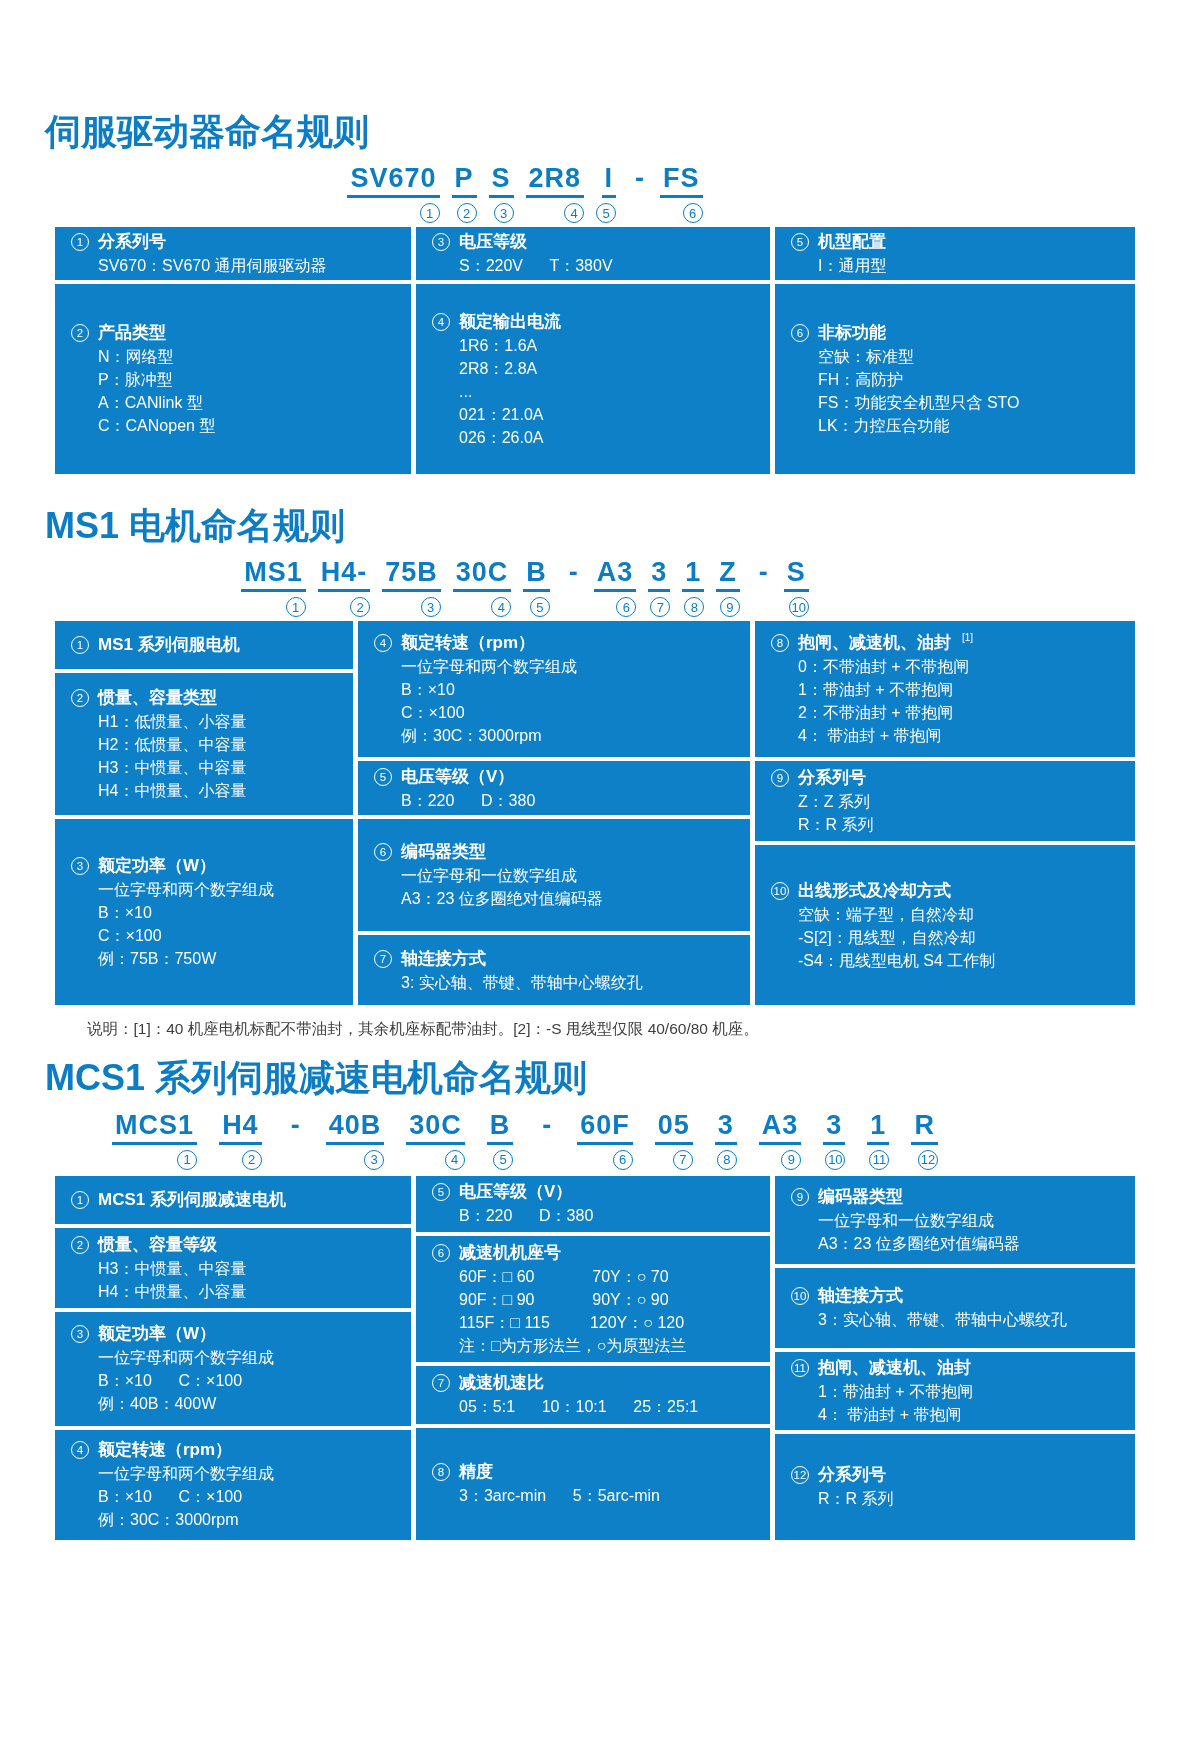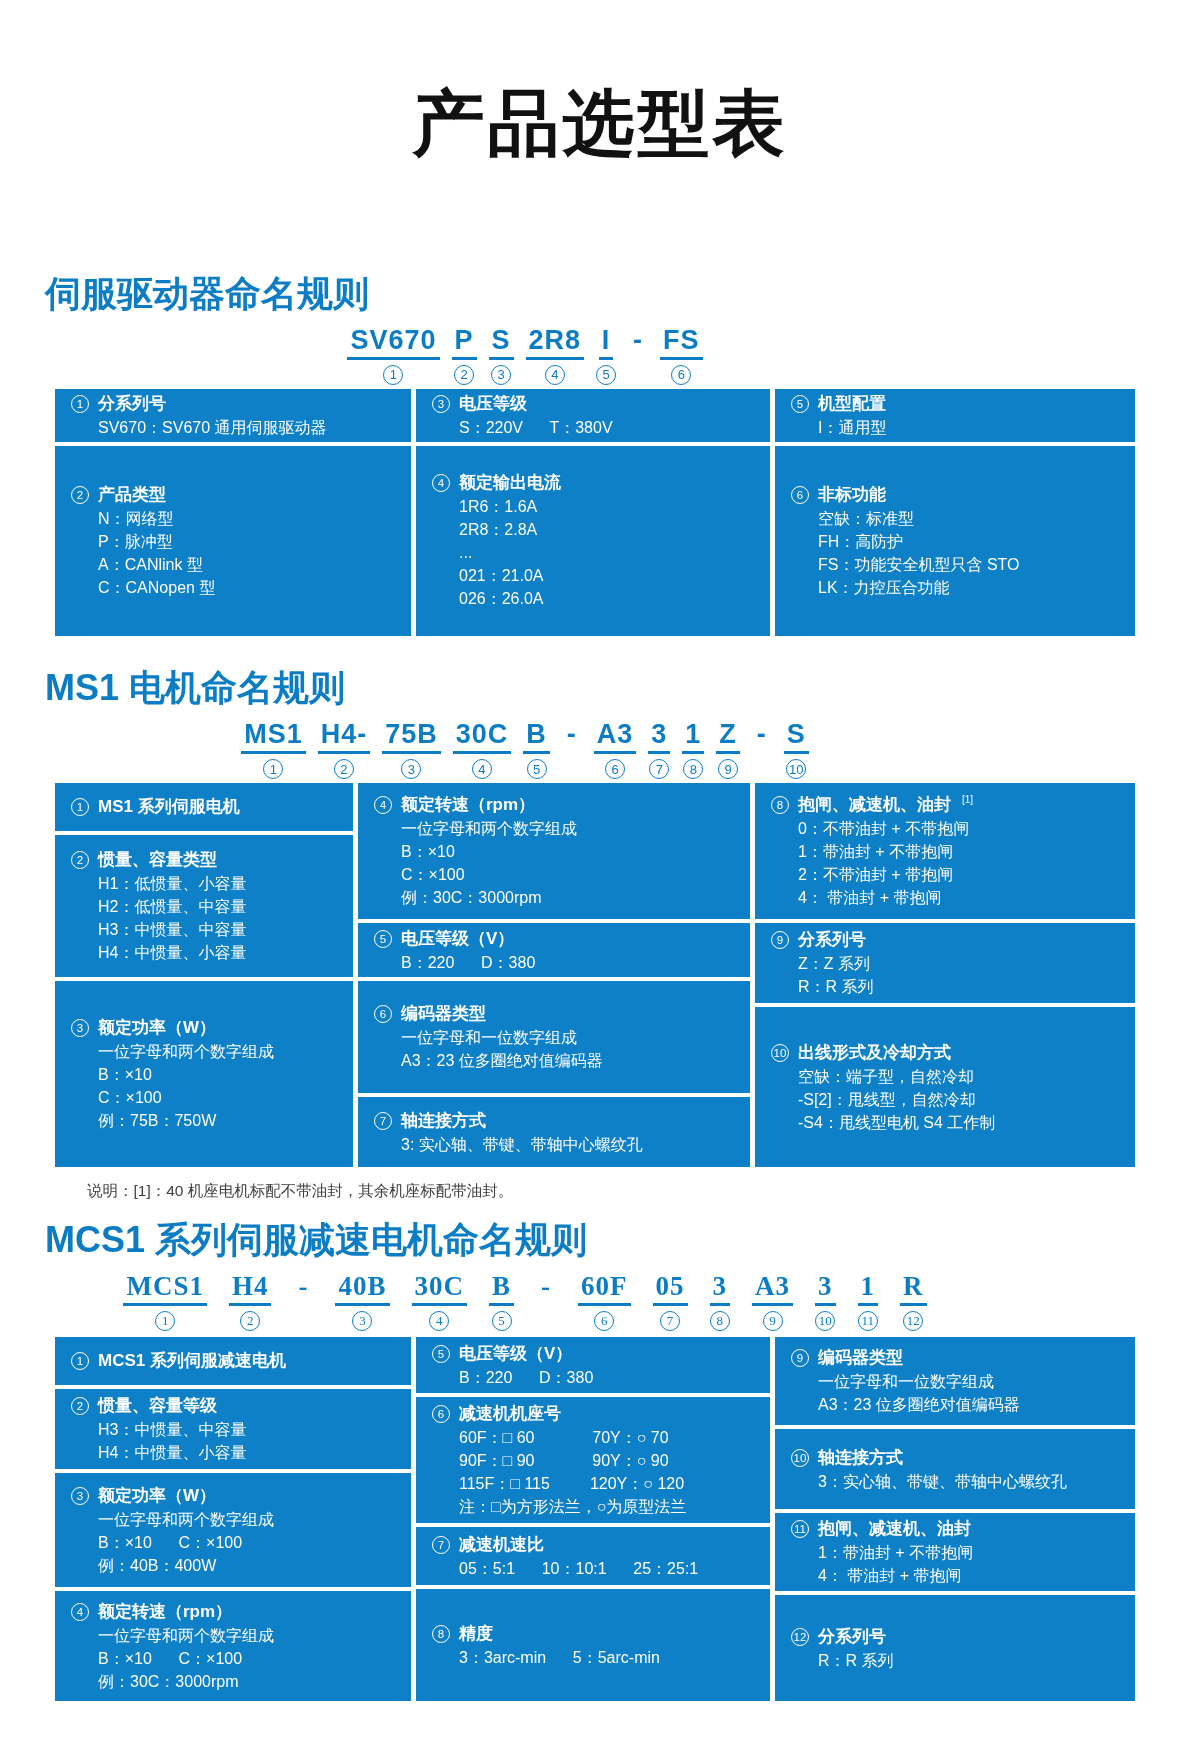--- a/index.html
+++ b/index.html
@@ -17,22 +17,22 @@
   .sec-heading { font-size:36px; line-height:1.2; font-weight:700; color:#0c7dc5; }
   .s0 { margin-top:110px; }
   .s1 { margin-top:30px; }
   .s2 { margin-top:16px; }
 
   
   .model-line {
     display:flex; justify-content:center; align-items:flex-start;
     gap:12px; margin-top:10px; padding-right:150px;
   }
-  .s2 .model-line { gap:22px;font-family:Liberation Serif, serif; }
-  .seg { display:flex; flex-direction:column; align-items:center; gap:5px; }
+  .s2 .model-line { gap:22px; }
+  .seg { display:flex; flex-direction:column; align-items:flex-end; gap:5px; }
   .seg-text {
     font-size:27px; font-weight:700; color:#0c7dc5;
     letter-spacing:1px; line-height:1.15; padding:0 3px 1px;
     border-bottom:3px solid transparent;
   }
   .seg-text.u { border-bottom-color:#0c7dc5; }
   .seg-num {
     width:20px; height:20px; border:1.5px solid #0c7dc5; border-radius:50%;
     color:#0c7dc5; font-size:13px; font-weight:400;
     display:flex; align-items:center; justify-content:center;
@@ -61,21 +61,20 @@
 
   
   .notes { display:flex; margin:12px 0 0 10px; font-size:15.5px; color:#3f3f3f; line-height:23px; }
   .notes-label { flex:0 0 auto;margin-left:32px; }
   .notes-items { display:flex; flex-direction:row; }
 </style>
 </head>
 <body>
 
 <div class="content">
-  <h1 class="page-title">产品选型表</h1>
 
   <section class="sec s0">
     <h2 class="sec-heading">伺服驱动器命名规则</h2>
   <div class="model-line">
         <div class="seg">
           <span class="seg-text u">SV670</span>
           <span class="seg-num">1</span>
         </div>
         <div class="seg">
           <span class="seg-text u">P</span>
@@ -309,20 +308,21 @@
             <div class="ncell-line">-S4：甩线型电机 S4 工作制</div>
           </div>
         </div>
       </div>
     </section>
 
   <div class="notes">
     <span class="notes-label">说明：</span>
     <div class="notes-items">
         <div class="notes-item">[1]：40 机座电机标配不带油封，其余机座标配带油封。</div>
+        <div class="notes-item">[2]：-S 甩线型仅限 40/60/80 机座。</div>
       </div>
   </div>
 
   <section class="sec s2">
     <h2 class="sec-heading">MCS1 系列伺服减速电机命名规则</h2>
   <div class="model-line">
         <div class="seg">
           <span class="seg-text u">MCS1</span>
           <span class="seg-num">1</span>
         </div>

